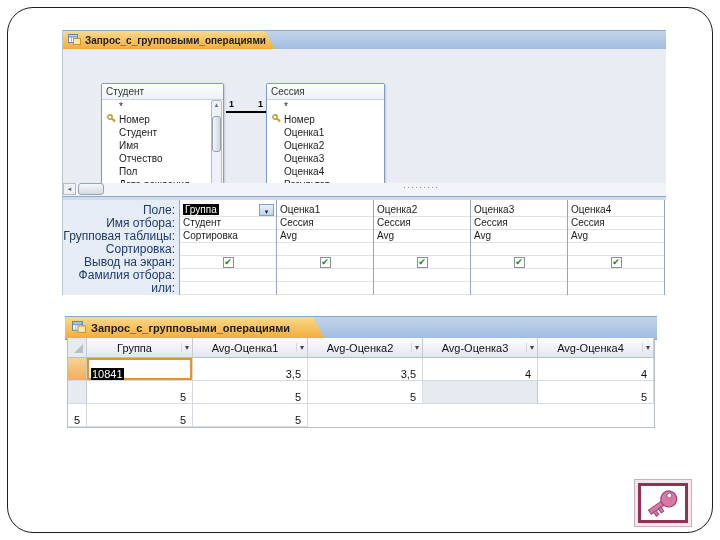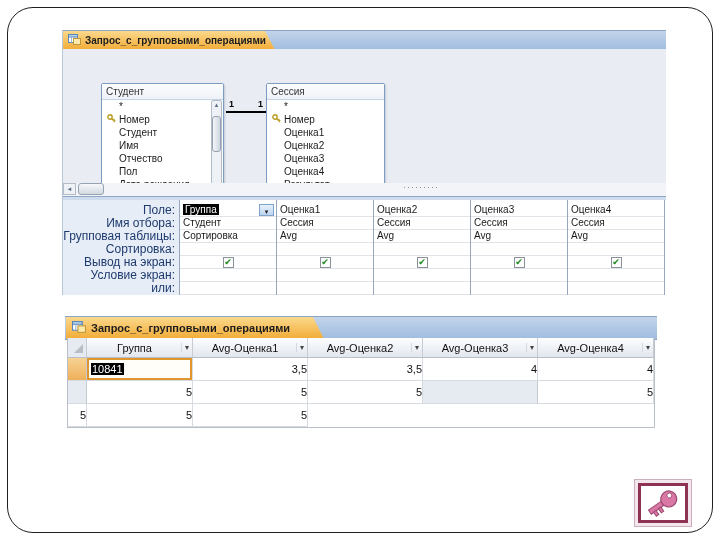--- a/index.html
+++ b/index.html
@@ -71,21 +71,21 @@
   .ds-h{background:linear-gradient(#fdfdfe,#e2e7ee);border-right:1px solid #c6ccd4;border-bottom:1px solid #b9bfc7;
      display:flex;align-items:center;font-size:11px;color:#111;padding:0 3px;box-sizing:border-box;}
   .ds-ht{flex:1;text-align:center;white-space:nowrap;overflow:hidden;}
   .ds-arrow{font-size:8px;color:#444;border-left:1px solid #d4d9df;padding-left:3px;margin-left:2px;}
   .ds-corner{background:#e6ebf2;border-right:1px solid #c6ccd4;border-bottom:1px solid #b9bfc7;position:relative;}
   .ds-corner::after{content:"";position:absolute;right:3px;bottom:4px;width:0;height:0;
      border-bottom:9px solid #b8bec6;border-left:9px solid transparent;}
   .ds-sel{background:#e6ebf2;border-right:1px solid #c3c9d1;border-bottom:1px solid #d6dbe1;}
   .ds-sel.cur-row{background:linear-gradient(#f7d294,#eeb05a);}
   .ds-c{font-size:11px;color:#111;border-right:1px solid #d6dbe1;border-bottom:1px solid #d6dbe1;
-     display:flex;align-items:center;justify-content:flex-end;padding:0 0;box-sizing:border-box;}
+     display:flex;align-items:flex-end;justify-content:flex-end;padding:0 6px;box-sizing:border-box;}
   .ds-c.first{justify-content:flex-start;padding-left:4px;}
   .ds-c.cur{background:#fffef8;box-shadow:inset 0 0 0 2px #e1952f;}
   .hl{background:#000;color:#fff;padding:0 1px;}
 
   
   .access-icon{position:absolute;left:634px;top:479px;width:58px;height:48px;background:#f3e7ed;
      border:1px solid #c9aebd;box-sizing:border-box;}
   .access-frame{position:absolute;inset:3px;background:#fff;border:3px solid #8e3354;box-sizing:border-box;
      display:flex;align-items:center;justify-content:center;}
 </style>
@@ -207,21 +207,21 @@
   </div>
 
   <div class="dv-grid">
     <div class="grid-band"></div>
     <div class="grid-labels">
       <div class="glabel">Поле:</div>
       <div class="glabel">Имя отбора:</div>
       <div class="glabel">Групповая таблицы:</div>
       <div class="glabel">Сортировка:</div>
       <div class="glabel">Вывод на экран:</div>
-      <div class="glabel">Условие экран:</div>
+      <div class="glabel">Фамилия отбора:</div>
       <div class="glabel">или:</div>
     </div>
     <div class="grid-cols">
 
       <div class="gcol">
         <div class="grow">
           <span class="sel-text">Группа</span>
           <span class="combo"><i>▾</i></span>
         </div>
         <div class="grow">Студент</div>

